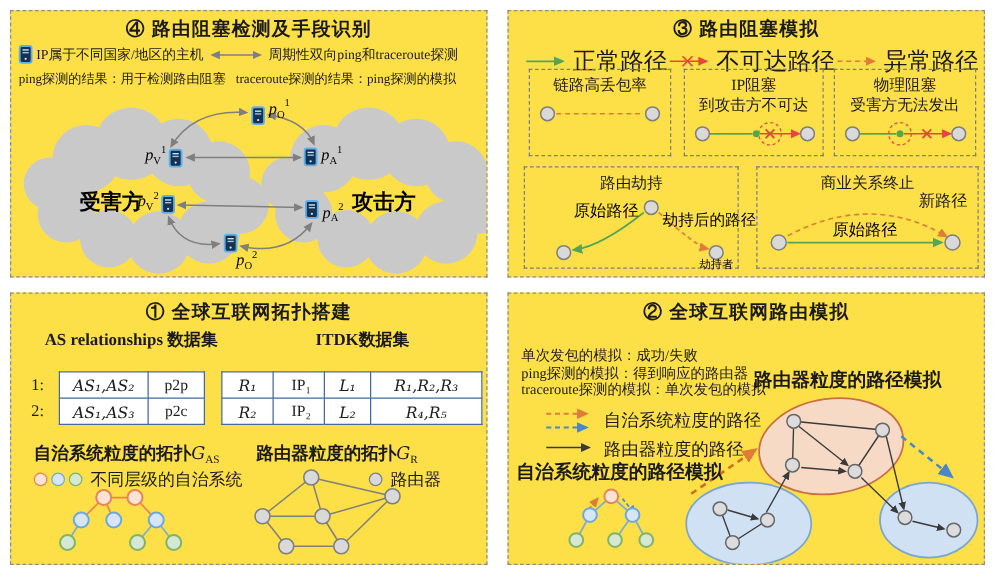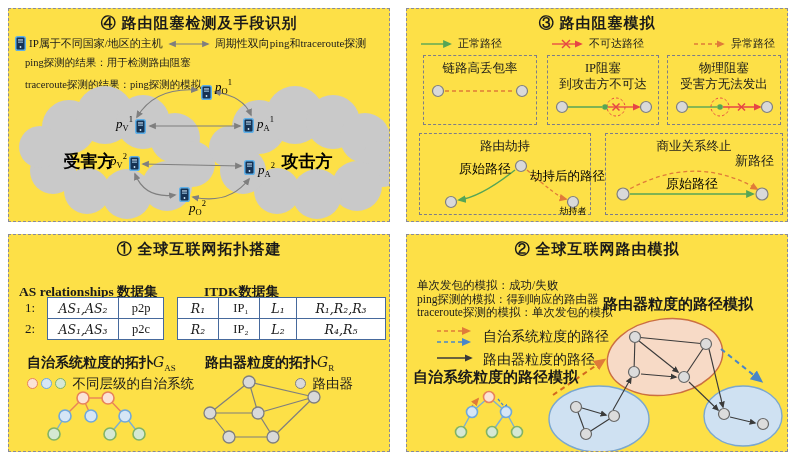--- a/index.html
+++ b/index.html
@@ -9,32 +9,32 @@
   #p4{left:8px;top:8px;width:380px;height:212px;}
   #p3{left:406px;top:8px;width:380px;height:212px;}
   #p1{left:8px;top:234px;width:380px;height:216px;}
   #p2{left:406px;top:234px;width:380px;height:216px;}
   .ptitle{position:absolute;top:5px;left:0;right:0;text-align:center;
           font-size:15px;font-weight:600;letter-spacing:1px;}
   .abs{position:absolute;}
   
   .p4line1{position:absolute;left:6px;top:27px;display:flex;align-items:center;gap:3px;
            font-size:11px;white-space:nowrap;}
-  .p4line2{position:absolute;left:16px;top:47px;display:flex;gap:8px;
-           font-size:10.5px;white-space:nowrap;flex-direction:column;}
+  .p4line2{position:absolute;left:6px;top:47px;display:flex;gap:8px;
+           font-size:10.5px;white-space:nowrap;}
   
   .p3legend{position:absolute;left:12px;right:12px;top:27px;display:flex;
-            justify-content:space-between;font-size:11px;}
+            justify-content:space-between;font-size:19px;}
   .p3legend .li{display:flex;align-items:center;gap:3px;white-space:nowrap;}
   .sbox{position:absolute;border:1.4px dashed #7d7d89;text-align:center;}
   .sbox .bt{font-size:12.5px;line-height:16px;padding-top:4px;}
   .sbox svg{display:block;margin:3px auto 0;}
   .newpath{position:absolute;right:8px;top:18px;font-size:13px;}
   
-  .sect{position:absolute;top:48px;width:172px;font-size:13.5px;font-weight:600;}
+  .sect{position:absolute;top:28px;width:172px;text-align:center;font-size:13.5px;font-weight:600;}
   .asrows{position:absolute;left:16px;top:62px;font-size:13px;}
   .asrows div{height:21px;line-height:21px;}
   table.blt{position:absolute;border-collapse:collapse;background:#fff;}
   table.blt td{border:1.2px solid #46699c;font-size:12.5px;text-align:center;
                height:20px;padding:0 4px;white-space:nowrap;}
   td.it,.it{font-style:italic;font-family:"DejaVu Serif","Liberation Serif",serif;}
   .glabel{position:absolute;top:119px;font-size:14px;font-weight:600;white-space:nowrap;}
   .glabel i{font-weight:400;font-family:"DejaVu Serif",serif;}
   .glabel sub{font-size:9px;font-weight:400;}
   .leg{position:absolute;font-size:13.5px;white-space:nowrap;}

